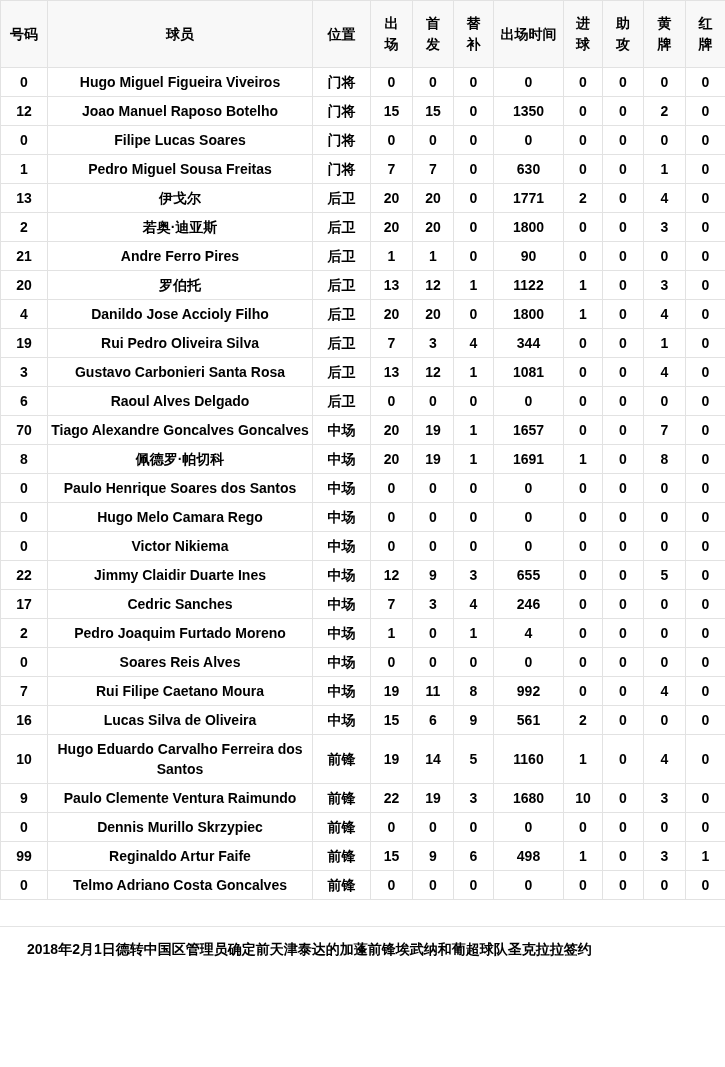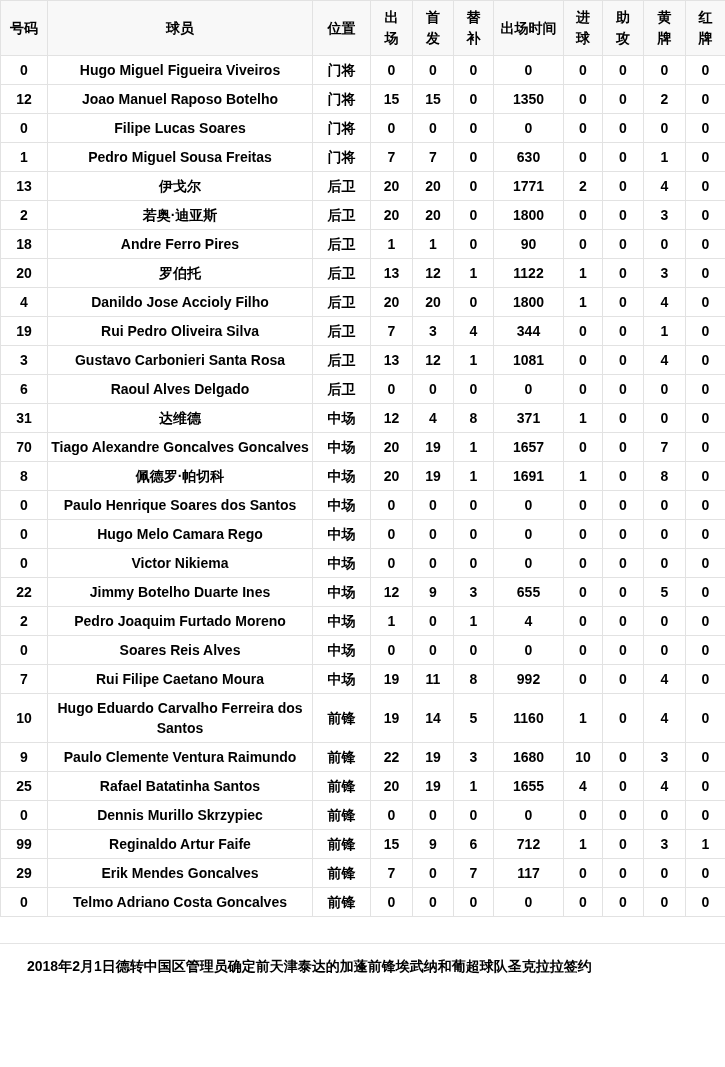--- a/index.html
+++ b/index.html
@@ -22,21 +22,21 @@
   }
   table.players th,
   table.players td {
     border: 1px solid #e2e2e2;
     text-align: center;
     vertical-align: middle;
     font-weight: bold;
   }
   table.players th {
     background: #f8f8f8;
-    padding: 6px 12px;
+    padding: 12px 12px;
     line-height: 21px;
   }
   table.players th.nw {
     white-space: nowrap;
     padding: 4px 2px;
     margin-left: 16px;
   }
   table.players td {
     background: #ffffff;
     padding: 4px 3px;
@@ -169,21 +169,21 @@
         <td>20</td>
         <td>20</td>
         <td>0</td>
         <td>1800</td>
         <td>0</td>
         <td>0</td>
         <td>3</td>
         <td>0</td>
       </tr>
       <tr>
-        <td>18</td>
+        <td>21</td>
         <td>Andre Ferro Pires</td>
         <td>后卫</td>
         <td>1</td>
         <td>1</td>
         <td>0</td>
         <td>90</td>
         <td>0</td>
         <td>0</td>
         <td>0</td>
         <td>0</td>
@@ -247,33 +247,20 @@
         <td>0</td>
         <td>0</td>
         <td>0</td>
         <td>0</td>
         <td>0</td>
         <td>0</td>
         <td>0</td>
         <td>0</td>
       </tr>
       <tr>
-        <td>31</td>
-        <td>达维德</td>
-        <td>中场</td>
-        <td>12</td>
-        <td>4</td>
-        <td>8</td>
-        <td>371</td>
-        <td>1</td>
-        <td>0</td>
-        <td>0</td>
-        <td>0</td>
-      </tr>
-      <tr>
         <td>70</td>
         <td>Tiago Alexandre Goncalves Goncalves</td>
         <td>中场</td>
         <td>20</td>
         <td>19</td>
         <td>1</td>
         <td>1657</td>
         <td>0</td>
         <td>0</td>
         <td>7</td>
@@ -326,29 +313,42 @@
         <td>0</td>
         <td>0</td>
         <td>0</td>
         <td>0</td>
         <td>0</td>
         <td>0</td>
         <td>0</td>
       </tr>
       <tr>
         <td>22</td>
-        <td>Jimmy Botelho Duarte Ines</td>
+        <td>Jimmy Claidir Duarte Ines</td>
         <td>中场</td>
         <td>12</td>
         <td>9</td>
         <td>3</td>
         <td>655</td>
         <td>0</td>
         <td>0</td>
         <td>5</td>
+        <td>0</td>
+      </tr>
+      <tr>
+        <td>17</td>
+        <td>Cedric Sanches</td>
+        <td>中场</td>
+        <td>7</td>
+        <td>3</td>
+        <td>4</td>
+        <td>246</td>
+        <td>0</td>
+        <td>0</td>
+        <td>0</td>
         <td>0</td>
       </tr>
       <tr>
         <td>2</td>
         <td>Pedro Joaquim Furtado Moreno</td>
         <td>中场</td>
         <td>1</td>
         <td>0</td>
         <td>1</td>
         <td>4</td>
@@ -374,20 +374,33 @@
         <td>7</td>
         <td>Rui Filipe Caetano Moura</td>
         <td>中场</td>
         <td>19</td>
         <td>11</td>
         <td>8</td>
         <td>992</td>
         <td>0</td>
         <td>0</td>
         <td>4</td>
+        <td>0</td>
+      </tr>
+      <tr>
+        <td>16</td>
+        <td>Lucas Silva de Oliveira</td>
+        <td>中场</td>
+        <td>15</td>
+        <td>6</td>
+        <td>9</td>
+        <td>561</td>
+        <td>2</td>
+        <td>0</td>
+        <td>0</td>
         <td>0</td>
       </tr>
       <tr>
         <td>10</td>
         <td>Hugo Eduardo Carvalho Ferreira dos Santos</td>
         <td>前锋</td>
         <td>19</td>
         <td>14</td>
         <td>5</td>
         <td>1160</td>
@@ -400,33 +413,20 @@
         <td>9</td>
         <td>Paulo Clemente Ventura Raimundo</td>
         <td>前锋</td>
         <td>22</td>
         <td>19</td>
         <td>3</td>
         <td>1680</td>
         <td>10</td>
         <td>0</td>
         <td>3</td>
-        <td>0</td>
-      </tr>
-      <tr>
-        <td>25</td>
-        <td>Rafael Batatinha Santos</td>
-        <td>前锋</td>
-        <td>20</td>
-        <td>19</td>
-        <td>1</td>
-        <td>1655</td>
-        <td>4</td>
-        <td>0</td>
-        <td>4</td>
         <td>0</td>
       </tr>
       <tr>
         <td>0</td>
         <td>Dennis Murillo Skrzypiec</td>
         <td>前锋</td>
         <td>0</td>
         <td>0</td>
         <td>0</td>
         <td>0</td>
@@ -435,38 +435,25 @@
         <td>0</td>
         <td>0</td>
       </tr>
       <tr>
         <td>99</td>
         <td>Reginaldo Artur Faife</td>
         <td>前锋</td>
         <td>15</td>
         <td>9</td>
         <td>6</td>
-        <td>712</td>
-        <td>1</td>
-        <td>0</td>
-        <td>3</td>
-        <td>1</td>
-      </tr>
-      <tr>
-        <td>29</td>
-        <td>Erik Mendes Goncalves</td>
-        <td>前锋</td>
-        <td>7</td>
-        <td>0</td>
-        <td>7</td>
-        <td>117</td>
-        <td>0</td>
-        <td>0</td>
-        <td>0</td>
-        <td>0</td>
+        <td>498</td>
+        <td>1</td>
+        <td>0</td>
+        <td>3</td>
+        <td>1</td>
       </tr>
       <tr>
         <td>0</td>
         <td>Telmo Adriano Costa Goncalves</td>
         <td>前锋</td>
         <td>0</td>
         <td>0</td>
         <td>0</td>
         <td>0</td>
         <td>0</td>

